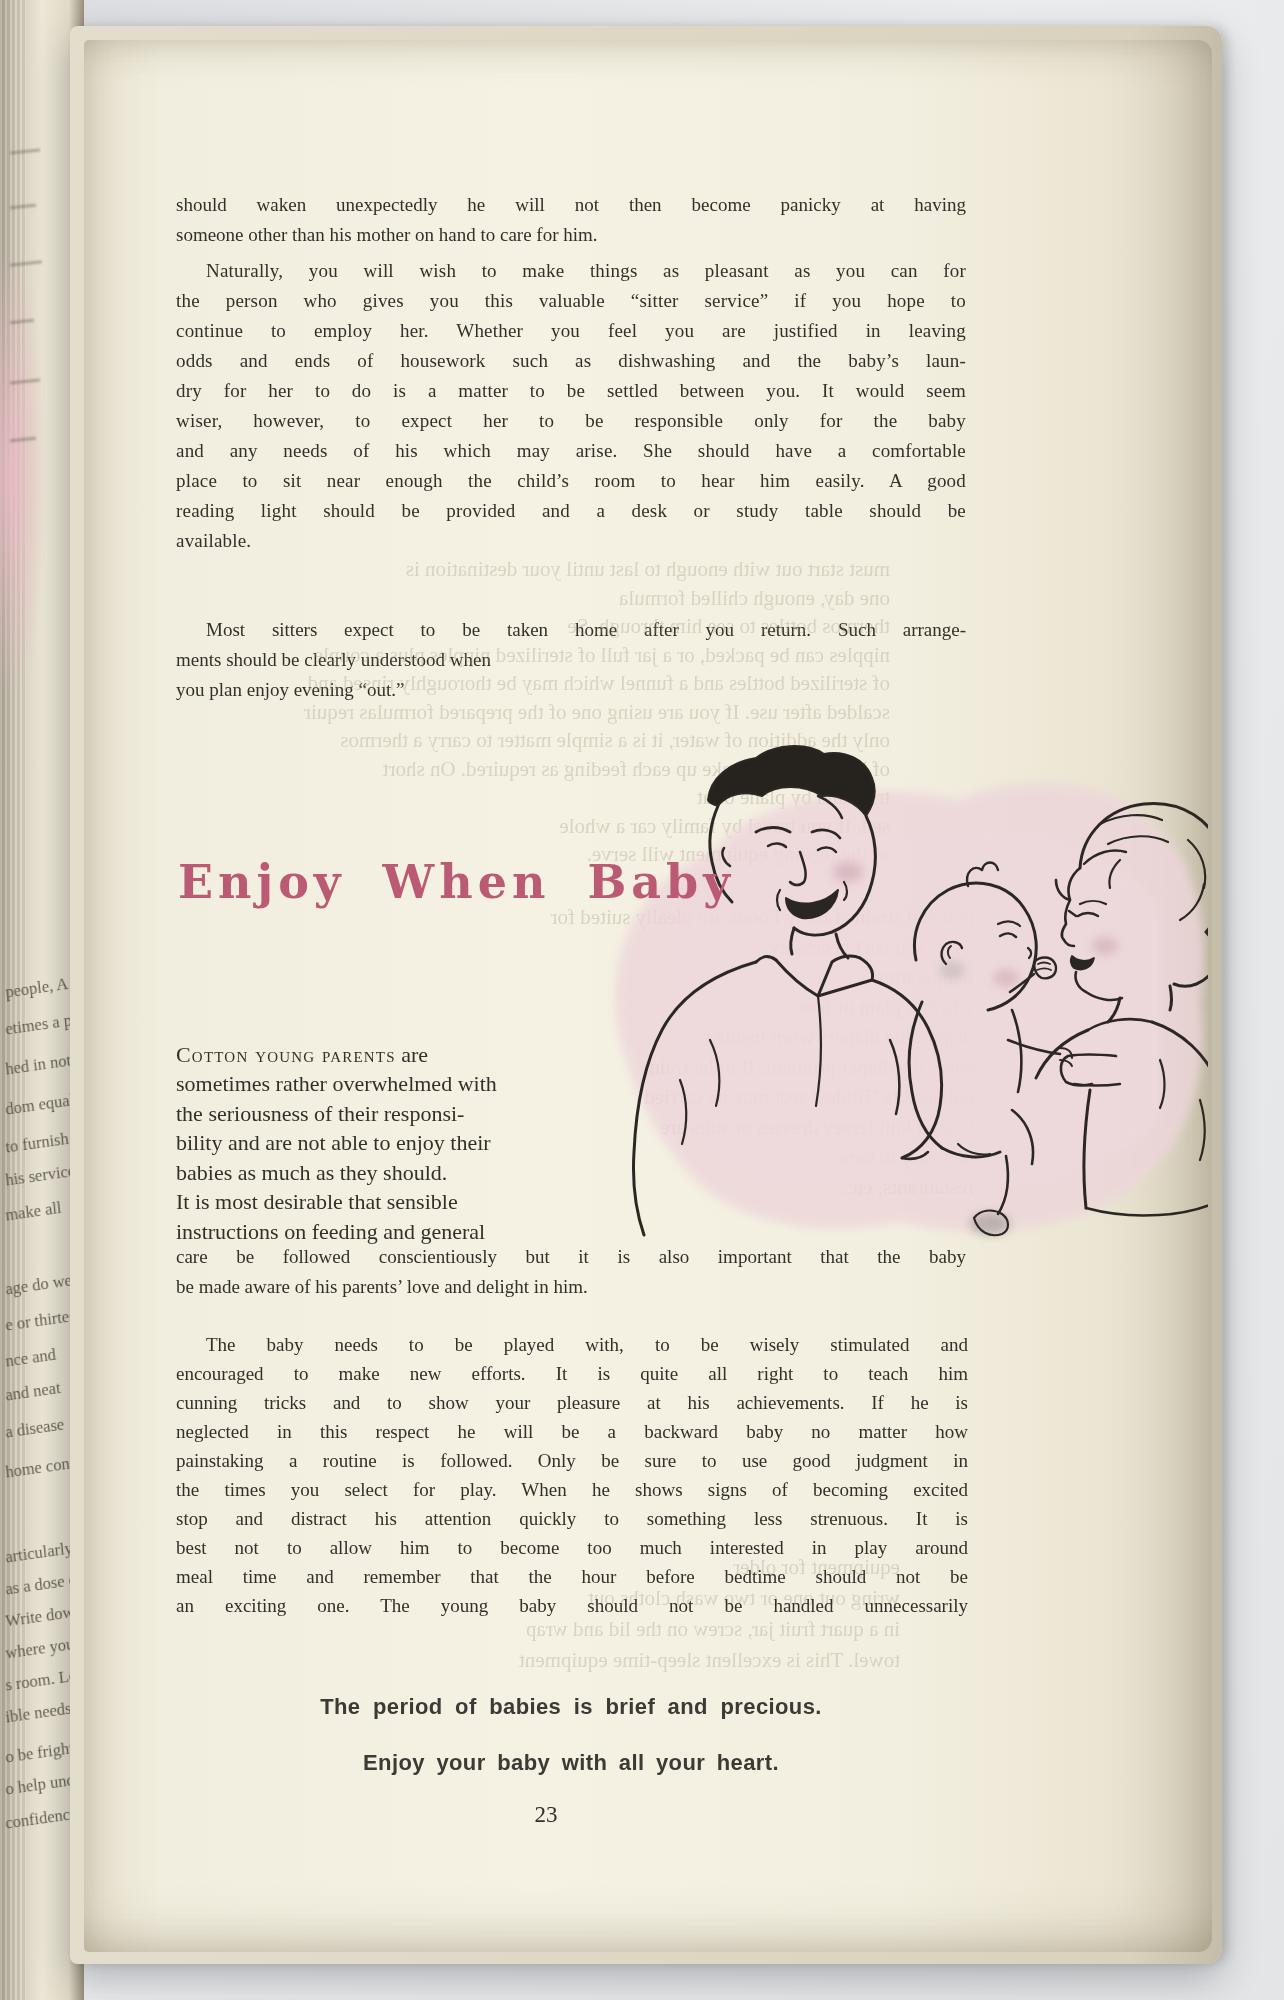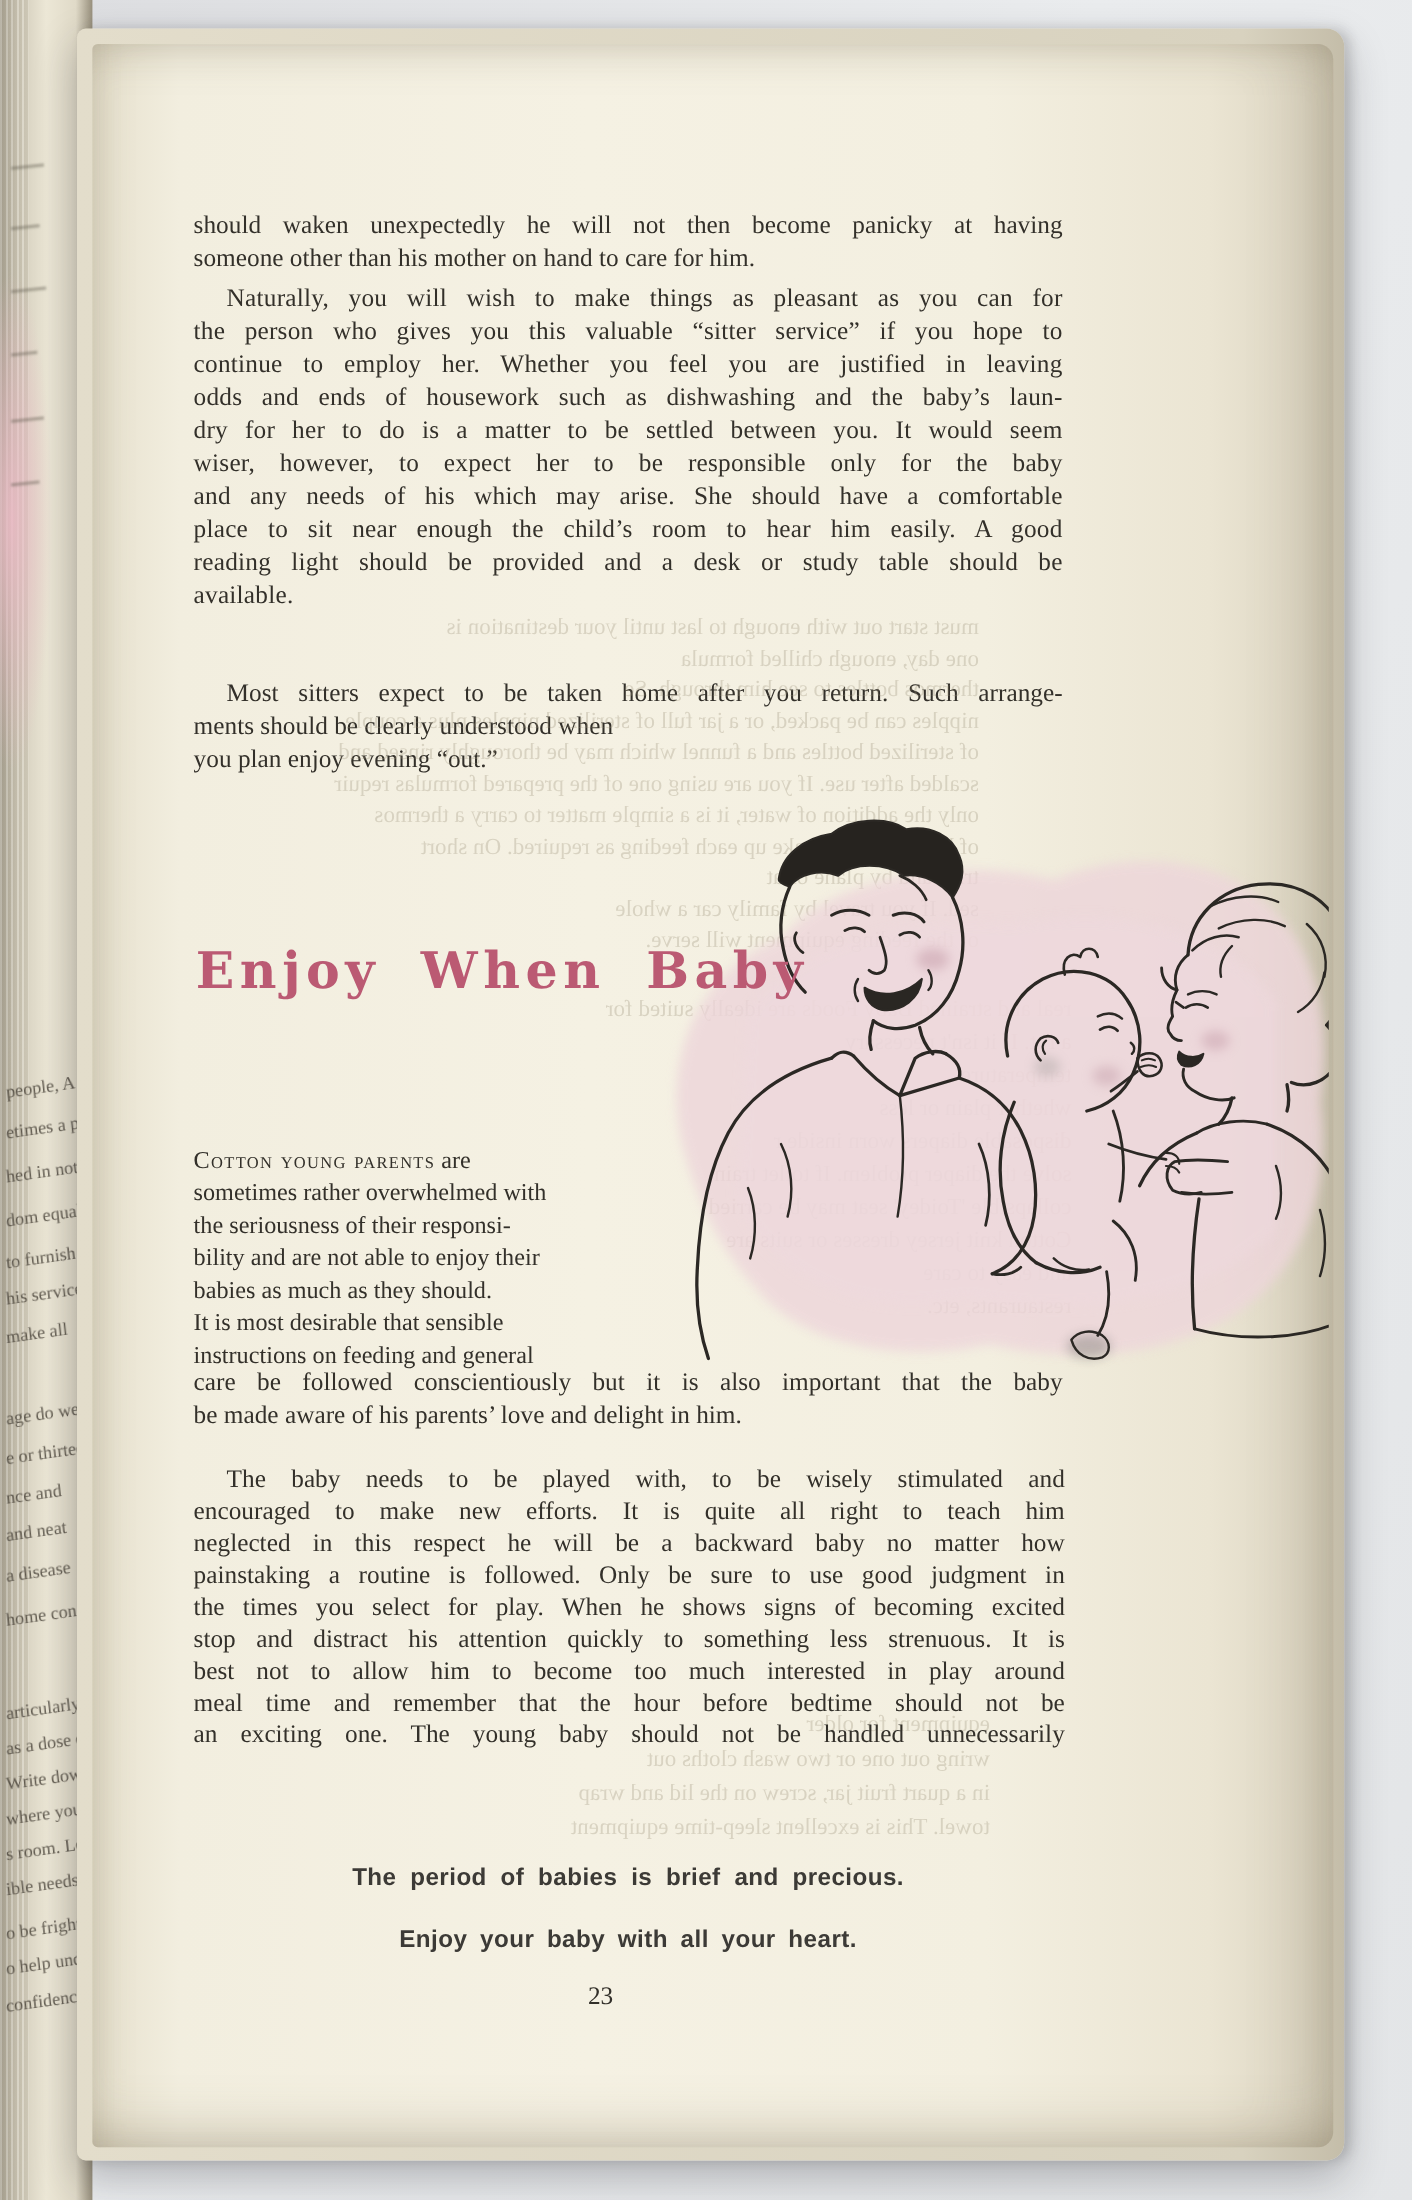--- a/index.html
+++ b/index.html
@@ -37,21 +37,21 @@
     font-size:16.5px;color:rgba(72,66,56,.82);
     transform:rotate(-6deg) skewY(-2deg);filter:blur(.4px);
   }
   .stack-pink{
     position:absolute;left:-26px;top:248px;width:74px;height:452px;border-radius:50%;
     background:radial-gradient(closest-side,rgba(236,186,198,.85),rgba(236,186,198,0));
   }
   .mark{position:absolute;left:10px;height:3px;background:rgba(90,84,72,.4);filter:blur(1px);transform:rotate(-6deg);}
 
   
-  .tb{position:absolute;color:#33302a;font-size:23px;line-height:30px;}
+  .tb{position:absolute;color:#33302a;font-size:19px;line-height:30px;}
   .jline{text-align:justify;text-align-last:justify;}
   .jline.jlast{text-align-last:left;}
   .ragged-tail .jline:not(:first-child){text-align-last:left;}
   .indent .jline:first-child{text-indent:30px;}
   .preline{white-space:pre-line;}
 
   .p1{left:92px;top:150px;width:790px;}
   .p2{left:92px;top:216px;width:790px;letter-spacing:.2px;}
   .p3{left:92px;top:575px;width:790px;}
   .heading{
@@ -280,20 +280,21 @@
 It is most desirable that sensible
 instructions on feeding and general</span>
   </div>
   <div class="tb wide">
       <div class="jline">care be followed conscientiously but it is also important that the baby</div>
       <div class="jline jlast">be made aware of his parents’ love and delight in him.</div>
     </div>
   <div class="tb p4 indent">
       <div class="jline">The baby needs to be played with, to be wisely stimulated and</div>
       <div class="jline">encouraged to make new efforts.  It is quite all right to teach him</div>
+      <div class="jline">cunning tricks and to show your pleasure at his achievements.  If he is</div>
       <div class="jline">neglected in this respect he will be a backward baby no matter how</div>
       <div class="jline">painstaking a routine is followed.  Only be sure to use good judgment in</div>
       <div class="jline">the times you select for play.  When he shows signs of becoming excited</div>
       <div class="jline">stop and distract his attention quickly to something less strenuous.  It is</div>
       <div class="jline">best not to allow him to become too much interested in play around</div>
       <div class="jline">meal time and remember that the hour before bedtime should not be</div>
       <div class="jline">an exciting one.  The young baby should not be handled unnecessarily</div>
     </div>
 
   <div class="tb foot1">The period of babies is brief and precious.</div>

